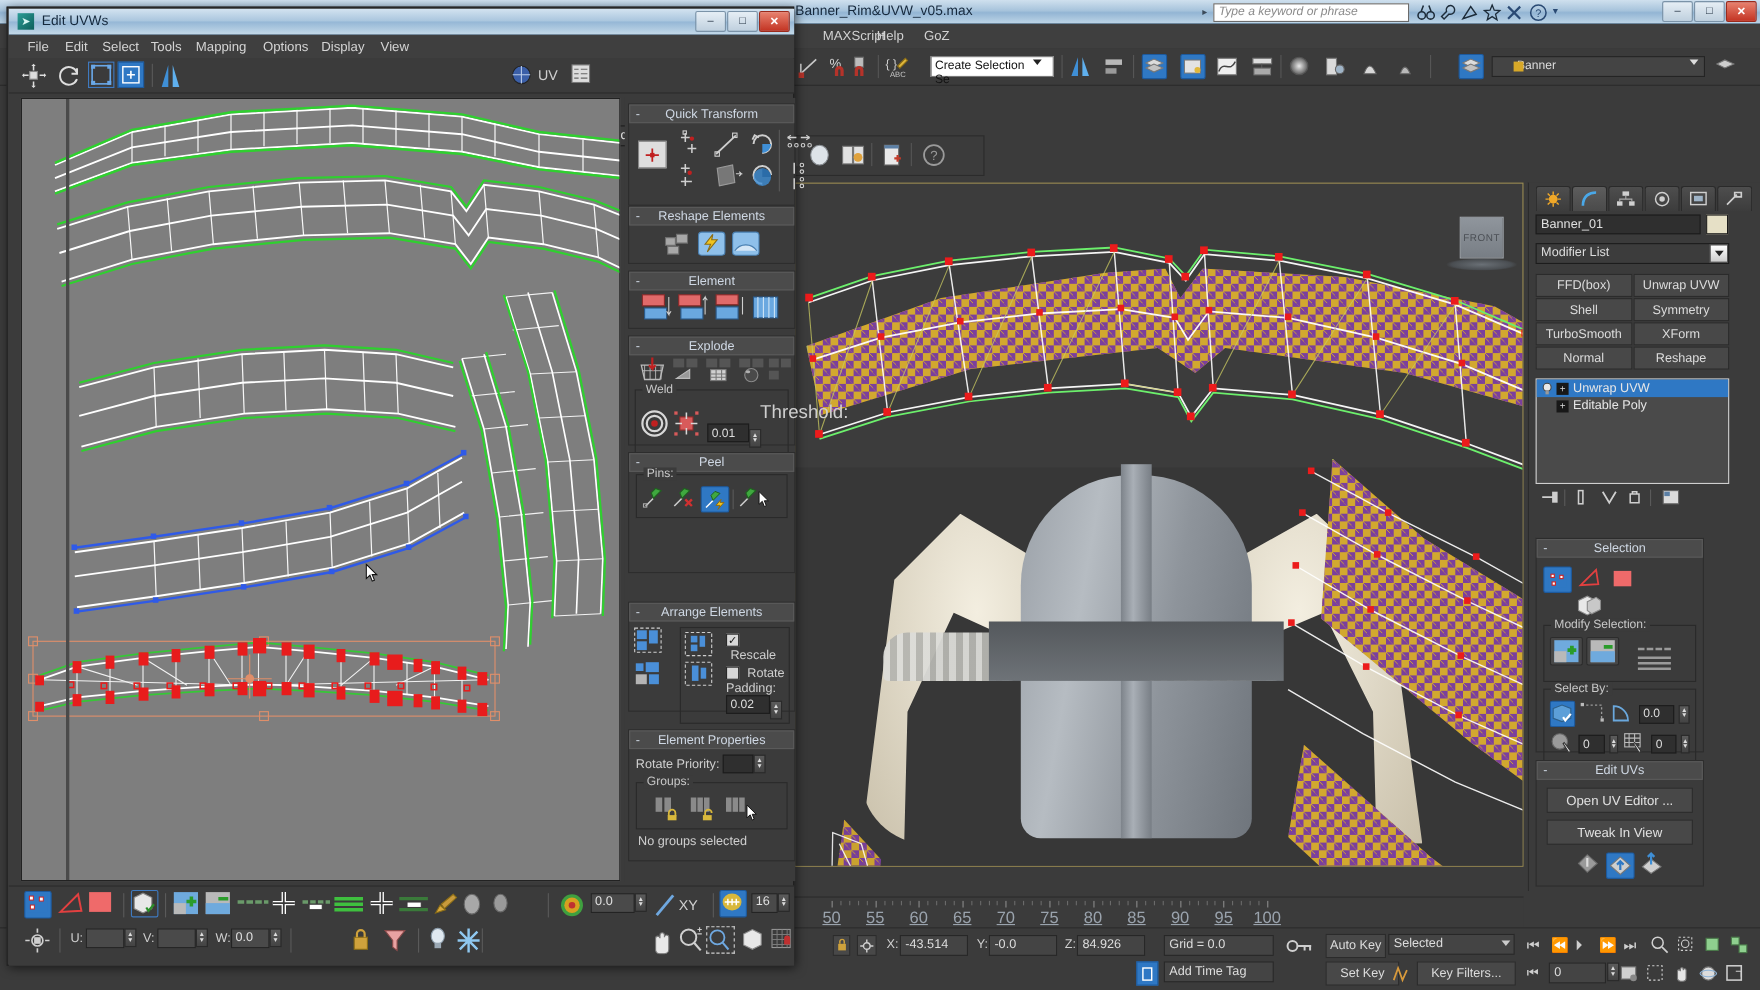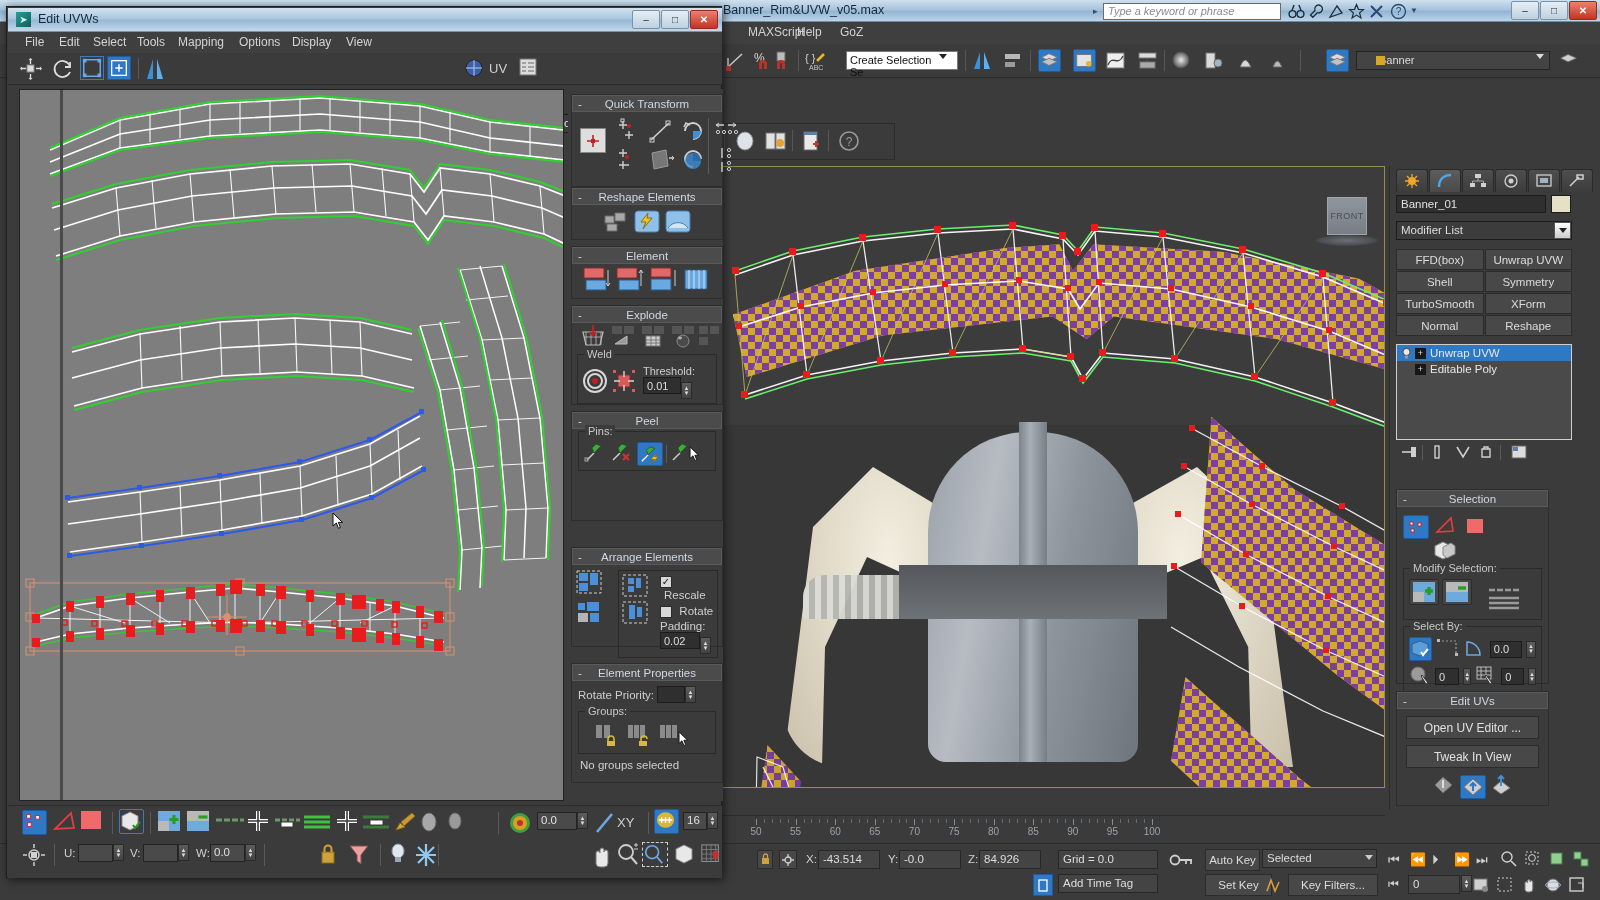--- a/index.html
+++ b/index.html
@@ -152,21 +152,21 @@
   .bigbtn { height:23px; background:#484848; border:1px solid #2b2b2b; color:#e0e0e0;
     font-size:12px; display:flex; align-items:center; justify-content:center; }
   .ckbox { width:12px; height:12px; background:#d8d8d8; border:1px solid #2a2a2a;
     display:inline-flex; align-items:center; justify-content:center; font-size:10px;
     color:#111; vertical-align:middle; }
 
   
   #trackbar { position:absolute; left:722px; top:815px; width:663px; height:28px;
     background:#3b3b3b; border-top:1px solid #2b2b2b; }
   .tick { position:absolute; top:3px; width:1px; height:6px; background:#8a8a8a; }
-  .tlabel { position:absolute; top:10px; color:#9aa3ad; font-size:10px; transform:translateX(-50%); }
+  .tlabel { position:absolute; top:10px; color:#9aa3ad; font-size:15px; transform:translateX(-50%);text-decoration:underline; }
   #statusbar { position:absolute; left:0; top:843px; width:1600px; height:57px; background:#3b3b3b;
     border-top:1px solid #2b2b2b; }
   .coordfield { position:absolute; top:6px; height:19px; background:#444; border:1px solid #272727;
     color:#ddd; font-size:11.5px; padding:2px 4px; }
   .coordlbl { position:absolute; top:9px; color:#cfcfcf; font-size:11.5px; }
   .sbbtn { position:absolute; background:#484848; border:1px solid #2b2b2b; color:#dcdcdc;
     font-size:11.5px; display:flex; align-items:center; justify-content:center; }
   #maxstatus-text { position:absolute; left:240px; top:866px; color:#9f9f9f; font-size:11.5px; }
 
   
@@ -1387,21 +1387,21 @@
             <svg width="26" height="26" viewBox="0 0 26 26">
                 <rect x="7" y="7" width="12" height="12" fill="#d85a5a" stroke="#8a2a2a"></rect>
                 <path d="M3 13 h6 M17 13 h6 M13 3 v6 M13 17 v6" stroke="#d8d8d8" stroke-width="1.4"></path>
                 <rect x="2" y="2" width="3" height="3" fill="#d85a5a"></rect>
                 <rect x="21" y="2" width="3" height="3" fill="#d85a5a"></rect>
                 <rect x="2" y="21" width="3" height="3" fill="#d85a5a"></rect>
                 <rect x="21" y="21" width="3" height="3" fill="#d85a5a"></rect>
               </svg>
           </span>
           <span style="margin-left:3px;">
-            <span class="uvlbl" style="position:static;display:block;font-size:11px;">Threshold:</span>
+            <span class="uvlbl" style="position:static;display:block;font-size:17px;margin-left:48px;">Threshold:</span>
             <span class="spin" style="width:38px;">0.01</span><span class="spinarr">
                 <i style="font-style:normal">▲</i>
                 <i style="font-style:normal">▼</i>
               </span>
           </span>
         </div>
       </div>
     </div>
 
     <div class="rollout" style="position:absolute;left:3px;top:322px;width:152px;height:110px;">

